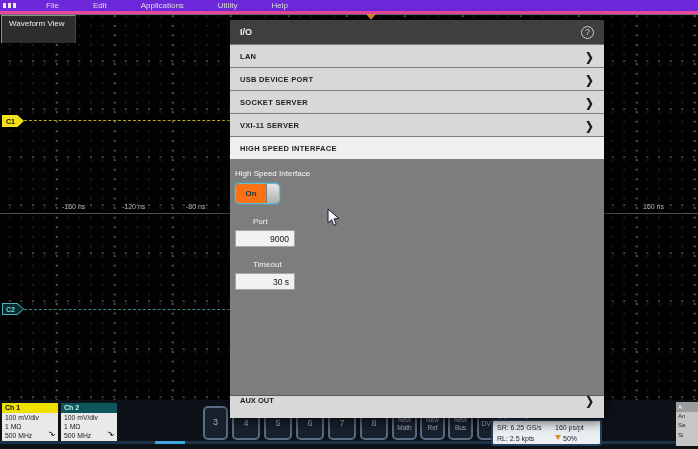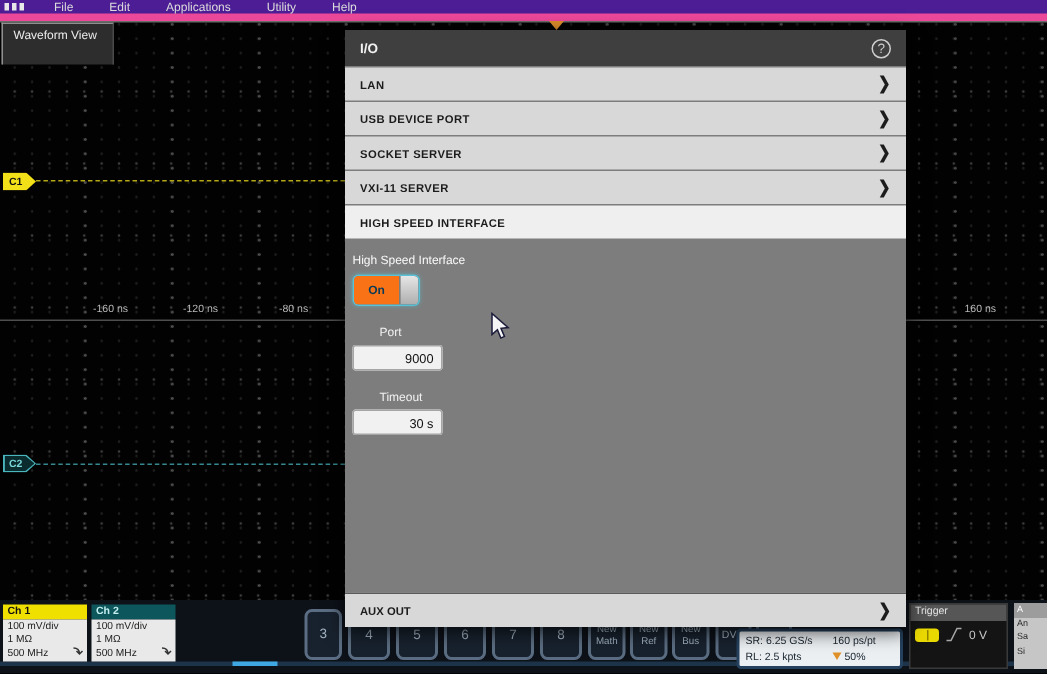--- a/index.html
+++ b/index.html
@@ -2,22 +2,22 @@
 <html><head>
 <meta charset="utf-8">
 <style>
   * { margin:0; padding:0; box-sizing:border-box; }
   body { background:#000; }
   .screen { position:relative; width:698px; height:449px; overflow:hidden;
             font-family:"Liberation Sans", sans-serif; background:#05070a; }
 
   
   .menubar { position:absolute; top:0; left:0; right:0; height:14px;
-             background:#4c1d95; display:flex; align-items:center; gap:0;
-             border-bottom:5px solid #ec4899; z-index:2; }
+             background:#6d28d9; display:flex; align-items:center; gap:10px;
+             border-bottom:3px solid #ec4899; z-index:2; }
   .appicon { display:flex; gap:2px; margin:0 8px 0 3px; }
   .appicon i { width:3px; height:5px; background:#e8e8e8; display:block; }
   .menu-item { color:#dcdcdc; font-size:8px; padding:0 12px; cursor:default; }
 
   
   .waveform { position:absolute; top:14px; left:0; width:698px; height:386px;
               background-color:#020202; z-index:1;
               background-image:
                 radial-gradient(circle, rgba(210,210,210,0.30) 0.7px, transparent 1.1px),
                 radial-gradient(circle, rgba(210,210,210,0.30) 0.7px, transparent 1.1px),
@@ -75,21 +75,21 @@
                font-weight:bold; display:flex; align-items:center; justify-content:center; }
   .toggle-knob { flex:1; background:linear-gradient(#e6e6e6,#aeaeae);
                  border-left:1px solid #7d7d7d; border-radius:0 3px 3px 0; }
   .field-label { color:#f2f2f2; font-size:8px; margin:13px 0 4px 18px; }
   .field-box { width:60px; height:17px; background:#f1f1f1; border-radius:2px;
                box-shadow:inset 0 0 0 1px #a5a5a5; color:#111; font-size:8.5px;
                display:flex; align-items:center; justify-content:flex-end;
                padding-right:6px; }
   .aux-row { position:absolute; bottom:0; left:0; right:0; height:23px;
              background:#d8d8d8; border-top:1px solid #5a5a5a; display:flex;
-             align-items:center; justify-content:space-between; padding:0 10px;
+             justify-content:space-between; padding:0 10px;
              color:#1c1c1c; font-size:7.5px; font-weight:bold; }
 
   
   .bottombar { position:absolute; top:400px; left:0; width:698px; height:49px;
                background:#0d1219; z-index:2; }
   .navy-strip { position:absolute; top:41px; left:0; width:100%; height:3px;
                 background:#1d3349; }
   .scroll-seg { position:absolute; top:41px; left:155px; width:30px; height:3px;
                 background:#3fa7e2; }
   .ch-badge { position:absolute; top:3px; width:56px; height:38px; font-size:6.8px; }
@@ -268,30 +268,20 @@
     <div class="fbtn" style="left:477px; width:24px; font-size:7px;">DVM</div>
     <div class="fbtn" style="left:504px; width:24px; font-size:7px;">AFG</div>
 
     <div class="readout">
       <span class="ro-sr">SR: 6.25 GS/s</span>
       <span class="ro-rate">160 ps/pt</span>
       <span class="ro-rl">RL: 2.5 kpts</span>
       <span class="ro-pct"><i class="pct-marker"></i><span>50%</span></span>
     </div>
 
-    <div class="trigger-box">
-      <div class="trigger-hdr">Trigger</div>
-      <div class="trigger-body">
-        <div class="src-pill"></div>
-        <svg width="12" height="10" viewBox="0 0 12 10">
-            <path d="M1 9 L4 9 L8 1 L11 1" stroke="#a8a8a8" stroke-width="1" fill="none"></path>
-          </svg>
-        <span class="trig-level">0 V</span>
-      </div>
-    </div>
 
     <div class="clip-box">
       <div class="l0">A</div>
       <div>An</div>
       <div>Sa</div>
       <div>Si</div>
     </div>
   </div>
 
   <svg class="cursor" width="13" height="19" viewBox="0 0 13 19">

